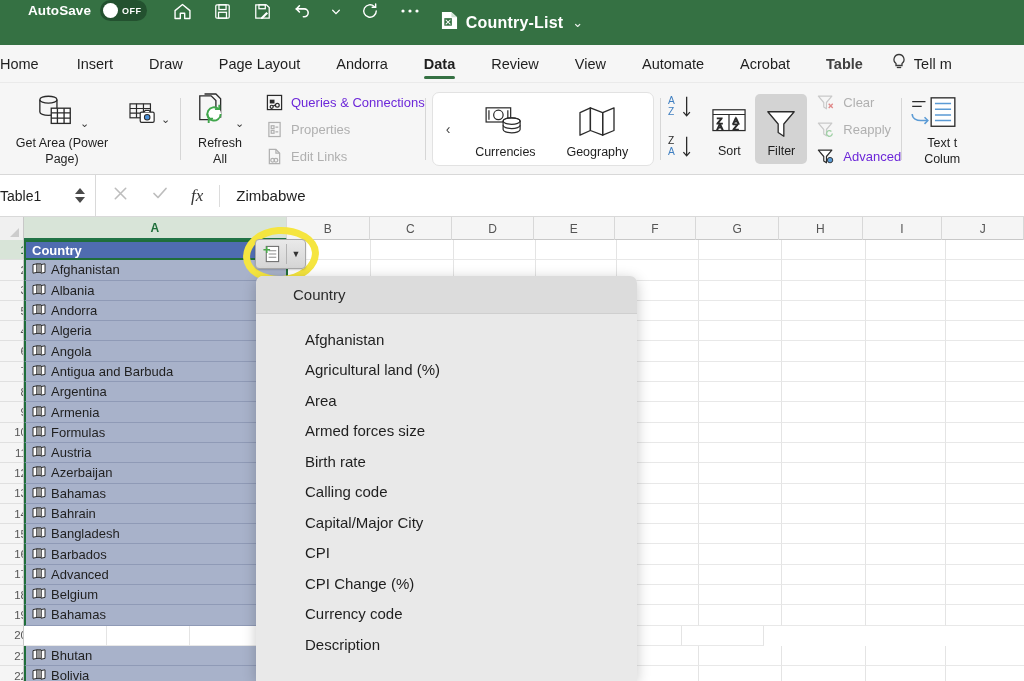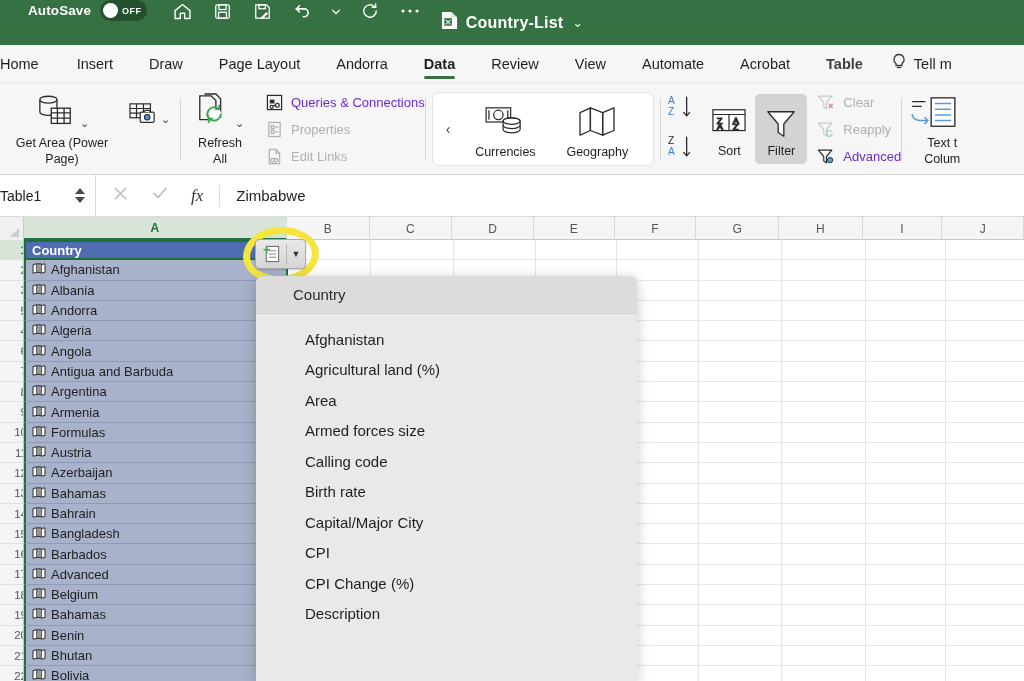--- a/index.html
+++ b/index.html
@@ -1036,29 +1036,20 @@
               <div class="blankcell" style="width: 83px;"></div>
               <div class="blankcell" style="width: 84px;"></div>
               <div class="blankcell" style="width: 80px;"></div>
               <div class="blankcell" style="width: 82px;"></div>
             </div>
           </div>
           <div class="row">
             <div class="rowhead">
               <span>20</span>
             </div>
-            <div class="cell-a data">
-              <span class="mapicon"><svg width="14" height="11" viewBox="0 0 14 11" fill="none" stroke="#2f2f2f" stroke-width="1">
-                  <path d="M1 1.6 5 .8v8.6L1 10.2z" fill="#ffffff"></path>
-                  <path d="M9 1.6 13 .8v8.6l-4 .8z" fill="#ffffff"></path>
-                  <path d="M5 .8h4v8.6H5z" fill="#ffffff"></path>
-                  <path d="M7 1v8.2"></path>
-                </svg></span>
-              <span>Benin</span>
-            </div>
             <div class="cellrest">
               <div class="blankcell" style="width: 83px;"></div>
               <div class="blankcell" style="width: 83px;"></div>
               <div class="blankcell" style="width: 82px;"></div>
               <div class="blankcell" style="width: 81px;"></div>
               <div class="blankcell" style="width: 82px;"></div>
               <div class="blankcell" style="width: 83px;"></div>
               <div class="blankcell" style="width: 84px;"></div>
               <div class="blankcell" style="width: 80px;"></div>
               <div class="blankcell" style="width: 82px;"></div>
@@ -1131,22 +1122,23 @@
   </div>
   <div class="highlight-ring"></div>
 
   <div class="dropdown">
     <div class="dd-header">Country</div>
     <div class="dd-list" id="dd-list">
         <div class="dd-item">Afghanistan</div>
         <div class="dd-item">Agricultural land (%)</div>
         <div class="dd-item">Area</div>
         <div class="dd-item">Armed forces size</div>
+        <div class="dd-item">Birth rate</div>
         <div class="dd-item">Calling code</div>
-        <div class="dd-item">Birth rate</div>
         <div class="dd-item">Capital/Major City</div>
         <div class="dd-item">CPI</div>
         <div class="dd-item">CPI Change (%)</div>
+        <div class="dd-item">Currency code</div>
         <div class="dd-item">Description</div>
       </div>
   </div>
 
 </div>
 
 </body></html>

